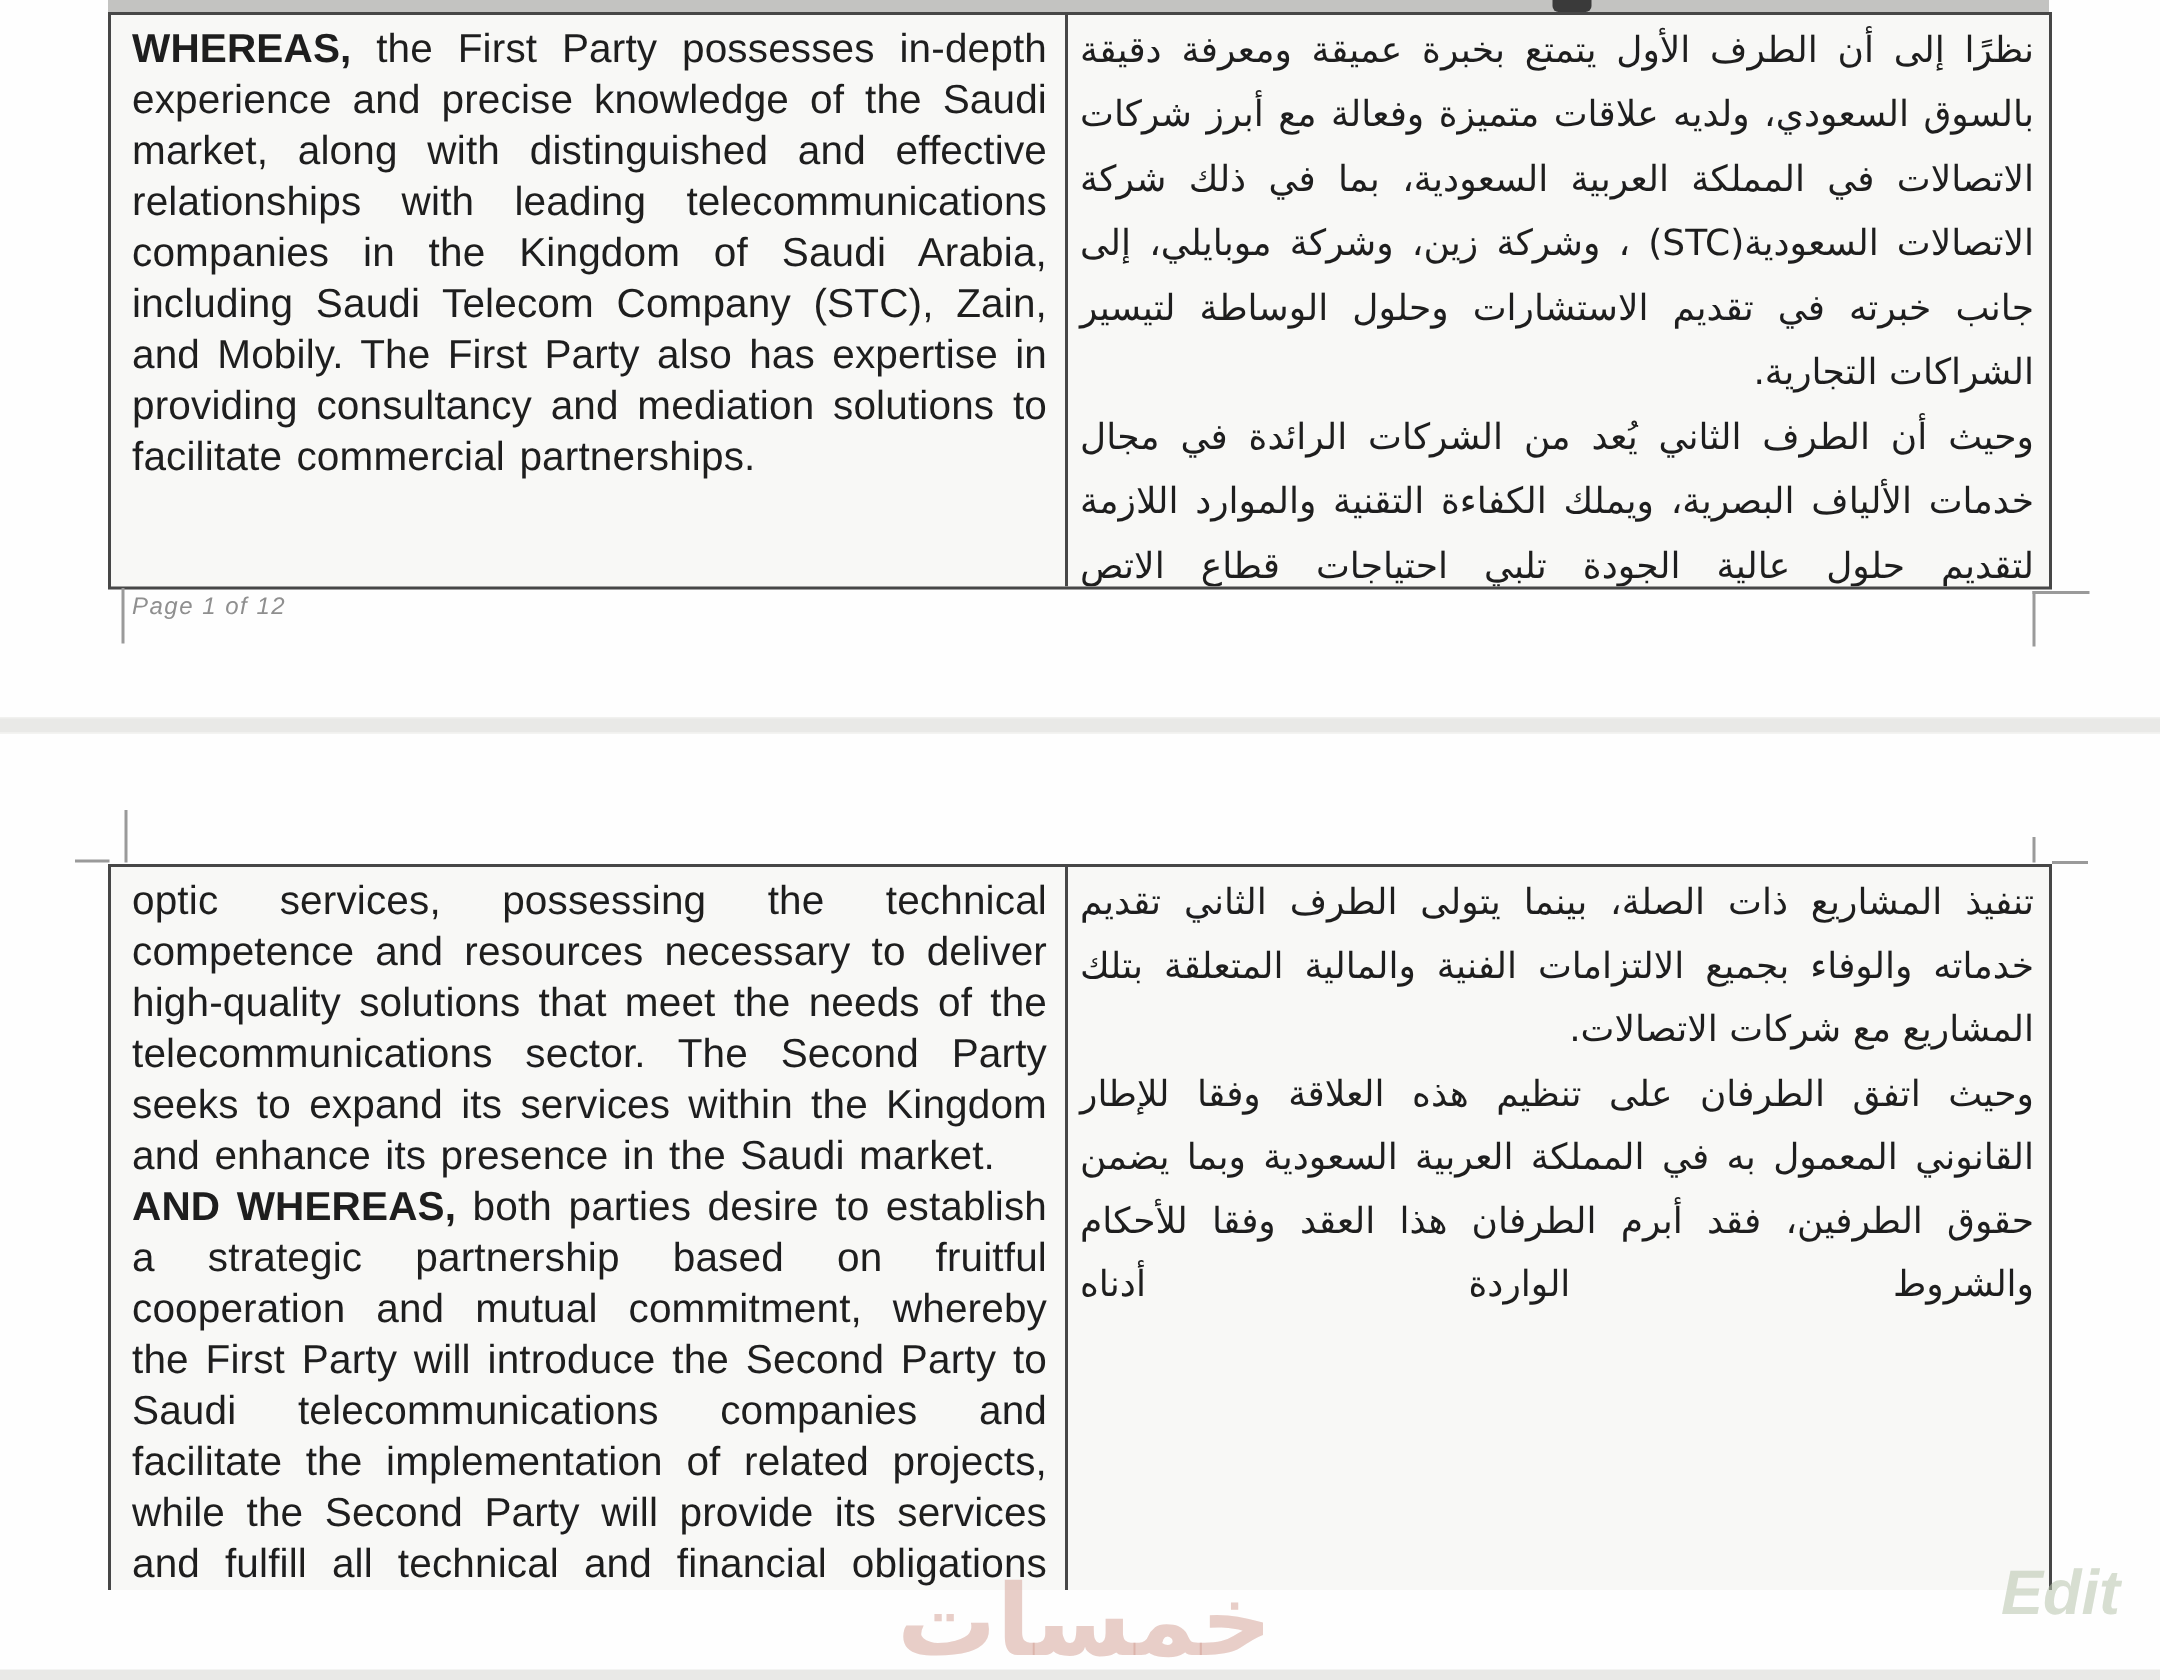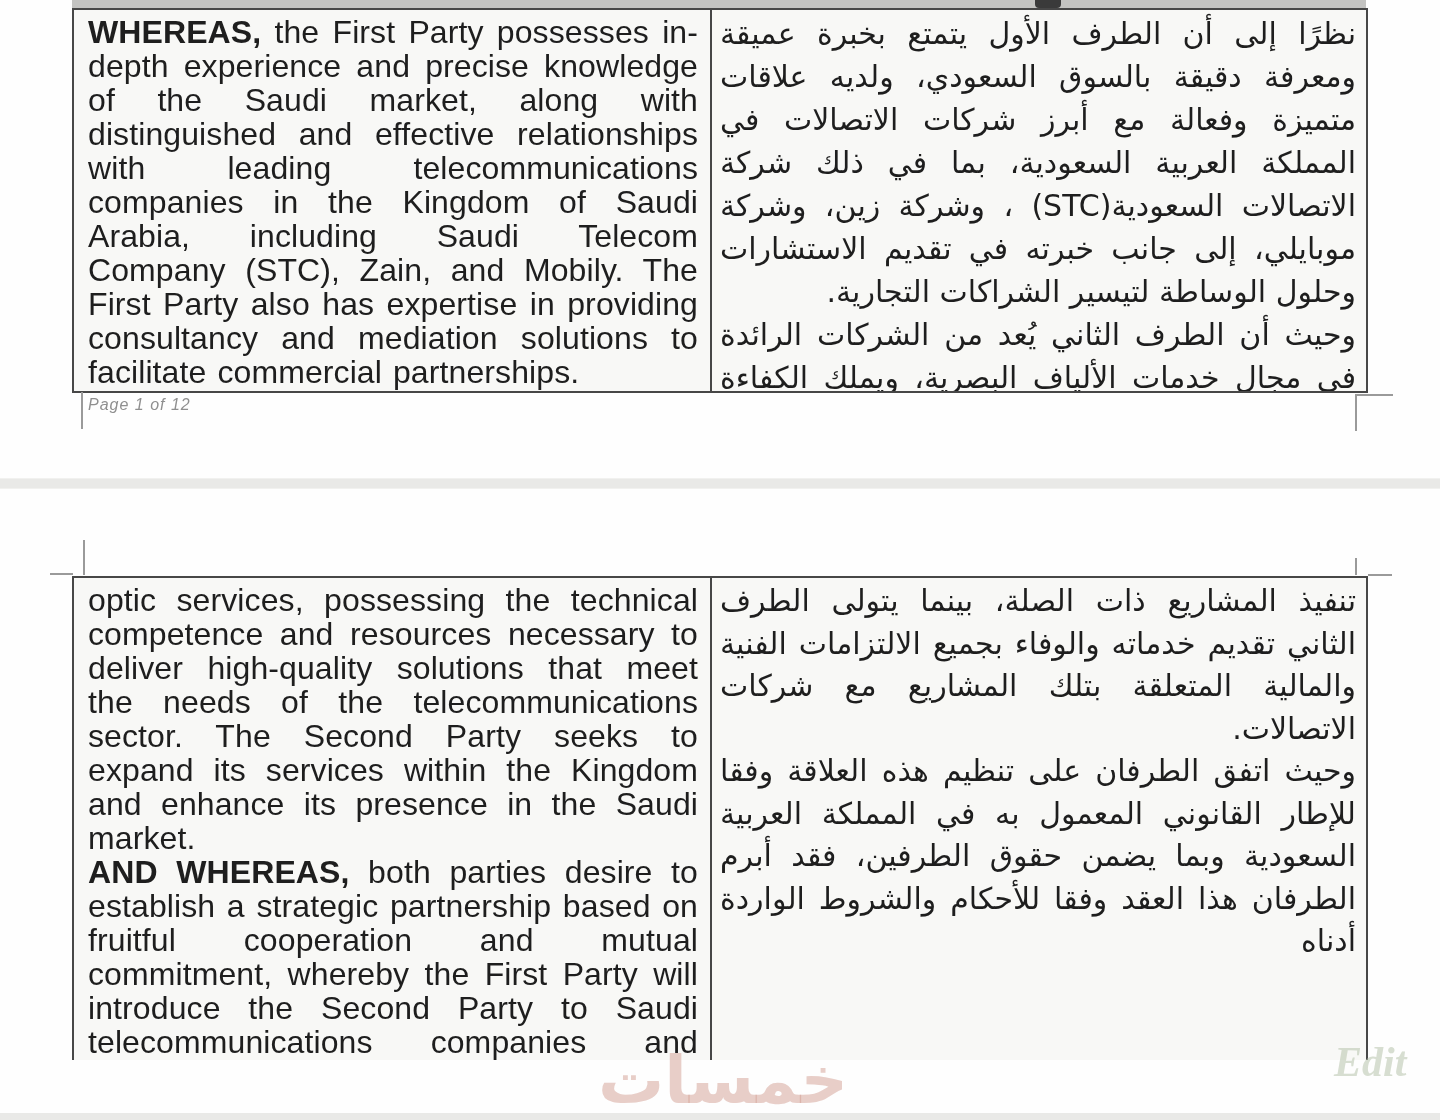--- a/index.html
+++ b/index.html
@@ -20,23 +20,23 @@
        background:var(--paper);display:flex;box-sizing:border-box;overflow:hidden;}
   .tbl1{top:8px;height:385px;}
   .tbl2{top:576px;height:484px;border-bottom:none;}
   .cell{box-sizing:border-box;overflow:hidden;}
   .cell.en{width:636px;padding:5px 12px 0 14px;direction:ltr;}
   .cell.ar{flex:1;border-right:2px solid var(--border);order:-1;}
   
   .tbl .cell.ar{order:0;border-right:none;border-left:2px solid var(--border);padding:2px 10px 0 8px;}
 
   .para{margin:0;text-align:justify;}
-  .en .para{font-size:32px;line-height:34px;word-spacing:2px;letter-spacing:0.1px;}
+  .en .para{font-size:27px;line-height:34px;word-spacing:2px;letter-spacing:0.1px;}
   .en .lead{font-weight:700;}
-  .ar .para{font-size:30px;line-height:43px;direction:rtl;font-family:"DejaVu Sans",sans-serif;}
+  .ar .para{font-size:24px;line-height:43px;direction:rtl;font-family:"DejaVu Sans",sans-serif;}
   .tbl2 .ar .para{line-height:42.5px;}
   .cont{text-align-last:justify;}
 
   
   .footer{position:absolute;left:88px;top:396px;font-size:16px;font-style:italic;
           color:var(--footerInk);letter-spacing:1px;}
   .f-line-left{position:absolute;left:81px;top:392px;width:1.5px;height:37px;background:var(--mark);}
   .f-line-right-v{position:absolute;left:1355px;top:394px;width:1.5px;height:37px;background:var(--mark);}
   .f-line-right-h{position:absolute;left:1355px;top:394px;width:38px;height:1.5px;background:var(--mark);}
 
@@ -45,21 +45,21 @@
            border-top:1px solid #f1f1ef;border-bottom:1px solid #f1f1ef;}
   .botband{position:absolute;left:0;top:1113px;width:1440px;height:7px;background:var(--gap);}
 
   
   .p2-vline{position:absolute;left:83px;top:540px;width:1.5px;height:35px;background:var(--mark);}
   .p2-hstub{position:absolute;left:50px;top:573px;width:23px;height:1.5px;background:var(--mark);}
   .p2-vline-r{position:absolute;left:1355px;top:558px;width:1.5px;height:17px;background:var(--mark);}
   .p2-hstub-r{position:absolute;left:1368px;top:574px;width:24px;height:1.5px;background:var(--mark);}
 
   
-  .wm{position:absolute;pointer-events:none;font-weight:700;font-family:Liberation Serif, serif;}
+  .wm{position:absolute;pointer-events:none;font-weight:700;}
   .wm-center{left:598px;top:1042px;font-size:66px;color:var(--wmCenter);
              font-family:"DejaVu Sans",sans-serif;direction:rtl;}
   .wm-right{left:1334px;top:1038px;font-size:42px;color:var(--wmRight);font-style:italic;}
 </style>
 </head>
 <body>
 
 <div class="canvas">
 
   <div class="prev-strip">

